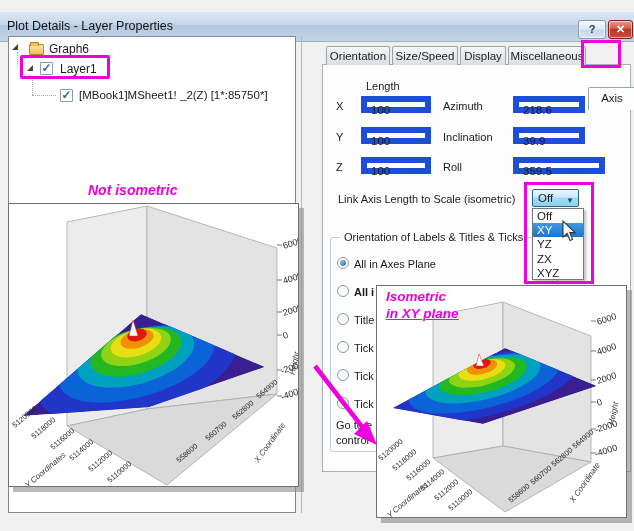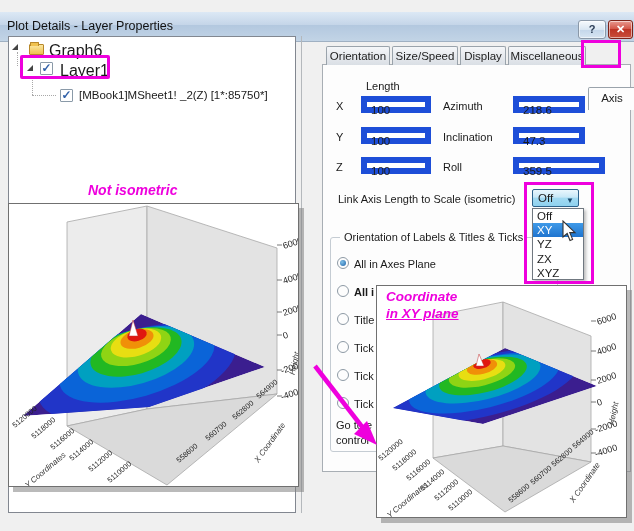--- a/index.html
+++ b/index.html
@@ -23,21 +23,21 @@
   .pane-divider { left:301px; top:36px; width:1px; height:477px; background:#b4b8bc; }
   .tab-panel { left:322px; top:64px; width:309px; height:408px; background:#fdfdfd; border:1px solid #a8aeb4; }
 
   
   .expander { width:0; height:0; border-left:6px solid transparent; border-bottom:6px solid #444; }
   .folder { width:15px; height:11px; background:linear-gradient(#fbe7a0,#f0c24f); border:1px solid #b8882a; border-radius:1px; }
   .folder:before { content:""; position:absolute; left:0; top:-3px; width:7px; height:3px;
     background:#f0c24f; border:1px solid #b8882a; border-bottom:none; border-radius:1px 1px 0 0; }
   .checkbox { width:13px; height:13px; background:#fff; border:1px solid #8a9aa8; border-radius:1px;
     font-size:12px; line-height:11px; text-align:center; color:#3060a8; font-weight:bold; }
-  .tree-label { font-size:16px; white-space:nowrap; }
+  .tree-label { font-size:12px; white-space:nowrap; }
   .dotline { border-left:1px dotted #a8a8a8; width:0; }
 
   
   .tab { top:46px; height:19px; text-align:center; font-size:11.5px; line-height:18px;
     background:linear-gradient(#f5f7f9,#e8ebef 45%,#dadfe5); border:1px solid #9aa3ab; border-bottom:none;
     border-radius:2px 2px 0 0; color:#222; z-index:1; }
   .tab.active { top:43px; height:23px; background:#fdfdfd; z-index:3; line-height:20px; }
 
   
   .lbl { font-size:11px; color:#1a1a1a; white-space:nowrap; }
@@ -112,21 +112,21 @@
 <span class="abs lbl" style="left:366px;top:80px;">Length</span>
 
 <span class="abs lbl" style="left:336px;top:100px;">X</span>
 <div class="abs tbox" style="left:361px;top:96px;width:70px;height:17px;">100</div>
 <span class="abs lbl" style="left:443px;top:100px;">Azimuth</span>
 <div class="abs tbox" style="left:513px;top:96px;width:72px;height:17px;">218.6</div>
 
 <span class="abs lbl" style="left:336px;top:131px;">Y</span>
 <div class="abs tbox" style="left:361px;top:127px;width:70px;height:17px;">100</div>
 <span class="abs lbl" style="left:443px;top:131px;">Inclination</span>
-<div class="abs tbox" style="left:513px;top:127px;width:72px;height:17px;">47.3</div>
+<div class="abs tbox" style="left:513px;top:127px;width:72px;height:17px;">39.9</div>
 
 <span class="abs lbl" style="left:336px;top:161px;">Z</span>
 <div class="abs tbox" style="left:361px;top:157px;width:70px;height:17px;">100</div>
 <span class="abs lbl" style="left:443px;top:161px;">Roll</span>
 <div class="abs tbox" style="left:513px;top:157px;width:92px;height:17px;">359.5</div>
 
 <span class="abs lbl" style="left:338px;top:193px;">Link Axis Length to Scale (isometric)</span>
 <div class="abs combo">
   <span>Off</span>
   <span class="combo-arrow">▼</span>
@@ -257,20 +257,20 @@
     <text class="tick" transform="translate(46,205) rotate(-40)">5114000</text>
     <text class="tick" transform="translate(60,215) rotate(-40)">5112000</text>
     <text class="tick" transform="translate(74,225) rotate(-40)">5110000</text>
     <text class="axname" transform="translate(32,216) rotate(-40)" text-anchor="middle">Y Coordinates</text>
     <text class="tick" transform="translate(134,217) rotate(-40)">558600</text>
     <text class="tick" transform="translate(156,199) rotate(-40)">560700</text>
     <text class="tick" transform="translate(177,181) rotate(-40)">562800</text>
     <text class="tick" transform="translate(198,163) rotate(-40)">564900</text>
     <text class="axname" transform="translate(210,198) rotate(-55)" text-anchor="middle">X Coordinate</text>
   </svg>
-  <span class="mtext" style="position:absolute;left:9px;top:3px;font-size:13.5px;">Coordinate</span>
+  <span class="mtext" style="position:absolute;left:9px;top:3px;font-size:13.5px;">Isometric</span>
   <span class="mtext" style="position:absolute;left:9px;top:20px;font-size:13.5px;text-decoration:underline;">in XY plane</span>
 </div>
 
 <svg class="abs arrow-svg" width="90" height="100" viewBox="0 0 90 100">
   <line x1="12" y1="8" x2="60" y2="70" stroke="#ee00dd" stroke-width="4.5"></line>
   <polygon points="74,87 51,76 64,63" fill="#ee00dd"></polygon>
 </svg>
 
 </body></html>

